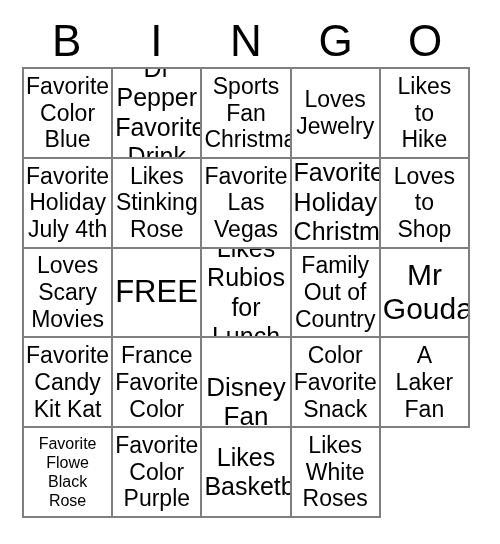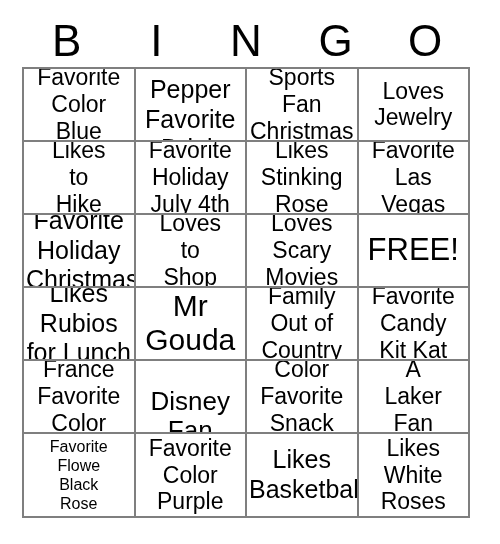--- a/index.html
+++ b/index.html
@@ -43,21 +43,21 @@
     font-family: "Liberation Sans", sans-serif;
   }
   
   #grid {
     position: absolute;
     left: 22px;
     top: 67px;
     width: 448px;
     height: 451px;
     display: grid;
-    grid-template-columns: repeat(4, 1fr);
+    grid-template-columns: repeat(5, 1fr);
     grid-template-rows: repeat(5, 1fr);
     border-top: 2px solid #7f7f7f;
     border-left: 2px solid #7f7f7f;
     box-sizing: border-box;
     background: #ffffff;
   }
   .cell {
     border-right: 2px solid #7f7f7f;
     border-bottom: 2px solid #7f7f7f;
     box-sizing: border-box;
@@ -155,30 +155,30 @@
 Movies</span>
       </div>
       <div class="cell sz-free">
         <span class="cell-text">FREE!</span>
       </div>
       <div class="cell sz-sm">
         <span class="cell-text">Likes
 Rubios
 for Lunch</span>
       </div>
+      <div class="cell sz-md">
+        <span class="cell-text">Family
+Out of
+Country</span>
+      </div>
       <div class="cell sz-xl">
         <span class="cell-text">Mr
 Gouda</span>
       </div>
       <div class="cell sz-md">
-        <span class="cell-text">Family
-Out of
-Country</span>
-      </div>
-      <div class="cell sz-md">
         <span class="cell-text">Favorite
 Candy
 Kit Kat</span>
       </div>
       <div class="cell sz-md">
         <span class="cell-text">France
 Favorite
 Color</span>
       </div>
       <div class="cell sz-lg">

